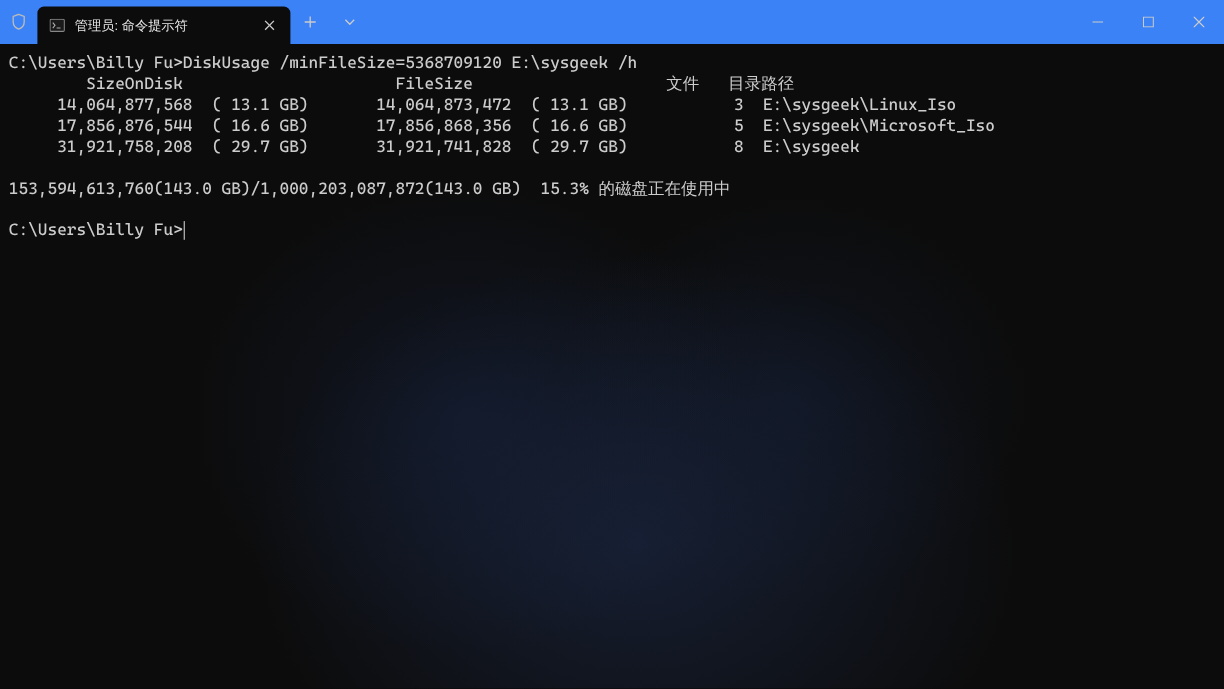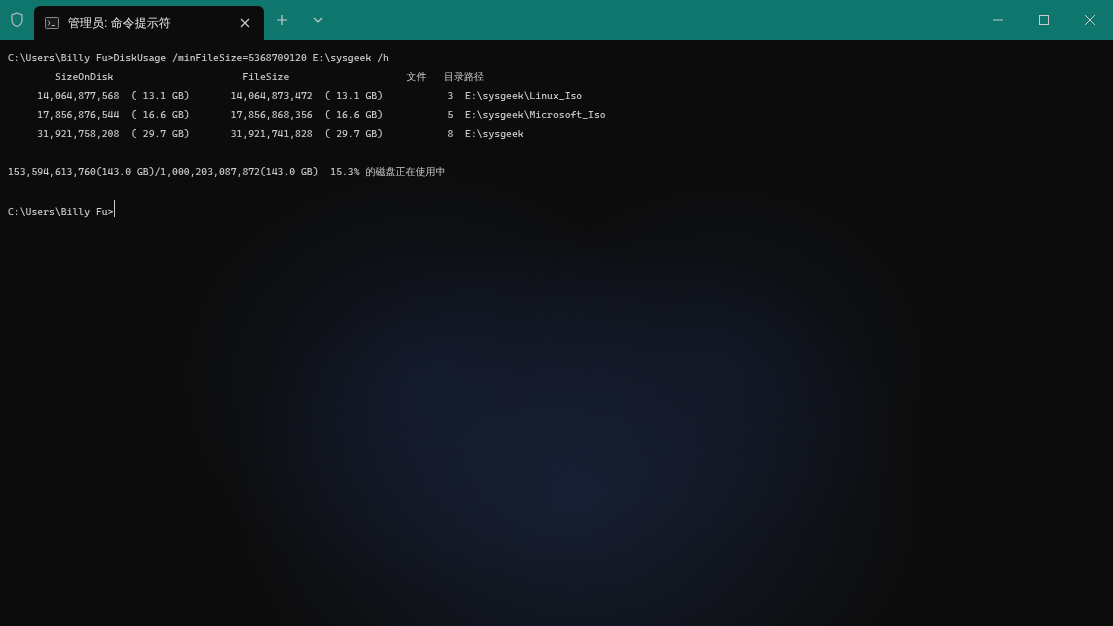--- a/index.html
+++ b/index.html
@@ -15,21 +15,21 @@
       position: absolute;
       top: 40px; left: 0; right: 0; bottom: 0;
       background:
         radial-gradient(ellipse 500px 380px at 52% 78%, rgba(30,45,80,0.55), transparent 70%),
         radial-gradient(ellipse 350px 300px at 38% 58%, rgba(22,35,65,0.45), transparent 72%),
         radial-gradient(ellipse 300px 260px at 65% 55%, rgba(20,32,58,0.4), transparent 72%);
       pointer-events: none;
     }
     .titlebar {
       height: 40px;
-      background: #0f766e;
+      background: #3b82f6;
       display: flex;
       align-items: center;
       position: relative;
       z-index: 2;
     }
     .shield {
       width: 34px;
       display: flex;
       align-items: center;
       justify-content: center;
@@ -75,21 +75,21 @@
       width: 46px; height: 40px;
       display: flex; align-items: center; justify-content: center;
       color: #ccc;
       cursor: pointer;
     }
     .terminal {
       position: relative;
       z-index: 1;
       padding: 8px;
       color: #cccccc;
-      font-size: 10px;
+      font-size: 15px;
       line-height: 19px;
       white-space: pre;
       font-family: Consolas, 'Cascadia Mono', 'Microsoft YaHei', monospace;
     }
     .cursor {
       display: inline-block;
       width: 1px;
       height: 17px;
       background: #cccccc;
       vertical-align: text-bottom;

